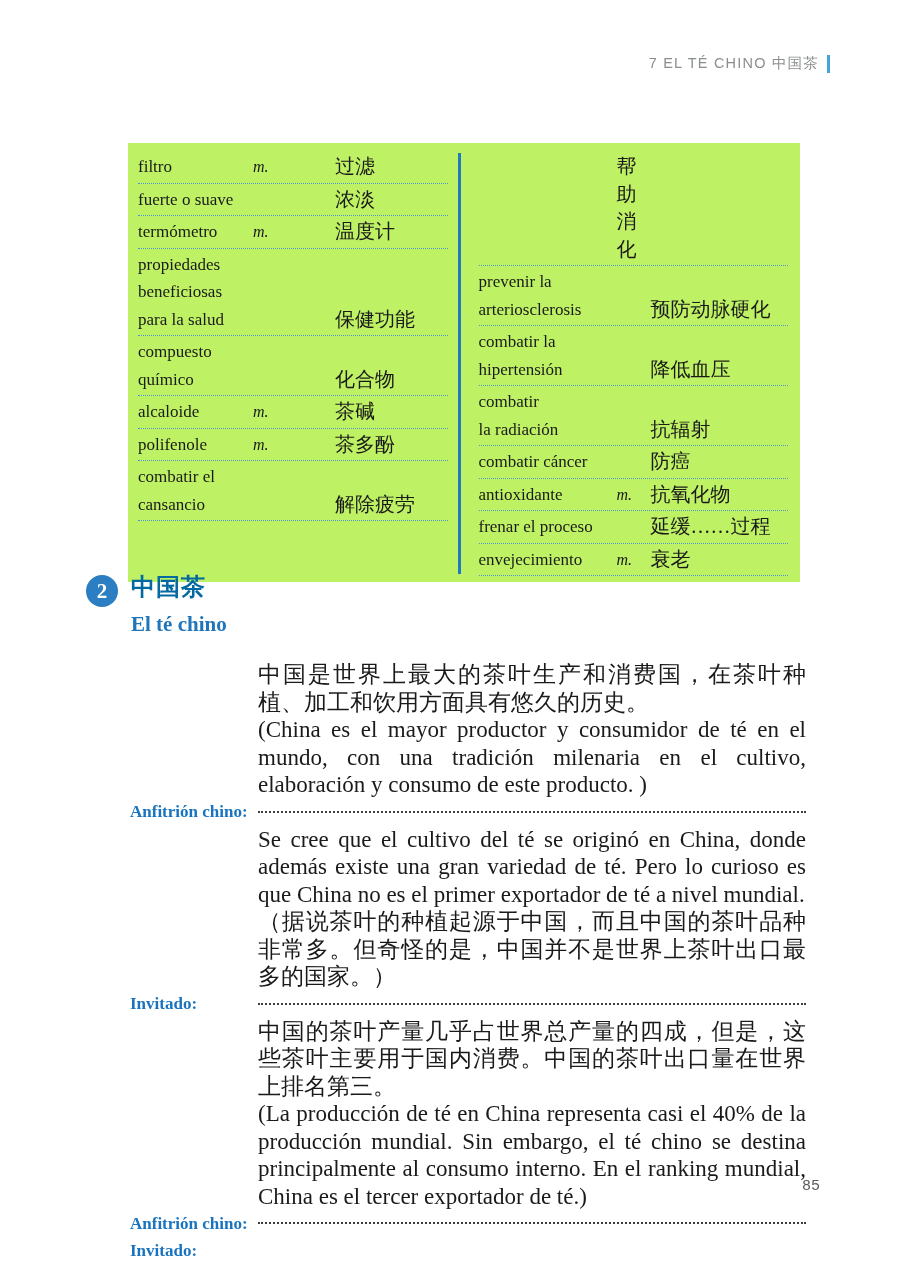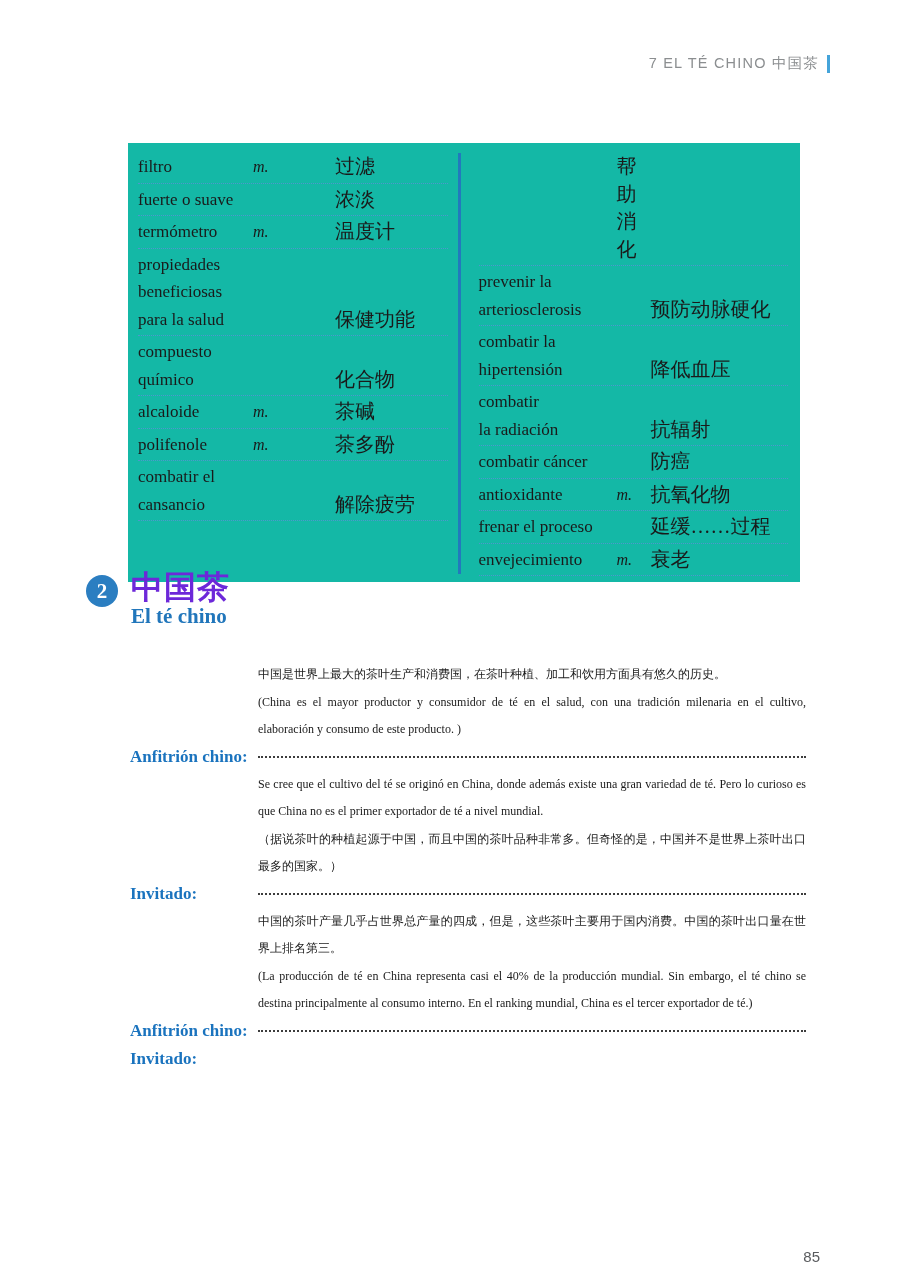--- a/index.html
+++ b/index.html
@@ -22,21 +22,21 @@
   }
   .rh-bar {
     display: inline-block; width: 3px; height: 18px;
     background: #45a4da; margin-left: 8px;
   }
 
   
   .vocab-panel {
     position: absolute; left: 128px; top: 143px;
     width: 672px; box-sizing: border-box;
-    background: #14b8a6;
+    background: #bef264;
     display: flex;
     padding: 8px 12px 6px 10px;
   }
   .vocab-col { flex: 1 1 0; }
   .vocab-col-left  { padding-right: 10px; }
   .vocab-col-right { padding-left: 18px; }
   .vocab-divider {
     flex: 0 0 3px; width: 3px;
     background: #2279bd;
     margin: 2px 0;
@@ -65,52 +65,53 @@
   .section-number {
     width: 32px; height: 32px; border-radius: 50%;
     background: #2b7ec1; color: #ffffff;
     font-family: "Liberation Serif", serif;
     font-size: 21px; font-weight: bold;
     display: flex; align-items: center; justify-content: center;
     margin-top: 3px;
   }
   .section-titles { margin-left: 13px; }
   .section-title-zh {
-    font-size: 32px; font-weight: bold; color: #6d28d9;
+    font-size: 24px; font-weight: bold; color: #0369a1;
     line-height: 30px; letter-spacing: 1px;
   }
   .section-title-es {
     font-size: 21px; font-weight: bold; color: #2176bb;
     line-height: 28px;
+    margin-top: 8px;
   }
 
   
   .dialogue {
     position: absolute; left: 130px; top: 661px; width: 676px;
   }
   .dlg-block { display: flex; align-items: flex-end; }
   .dlg-speaker {
     flex: 0 0 128px;
     font-size: 17px; font-weight: bold; color: #1a73be;
     line-height: 27.5px;
   }
   .dlg-content { flex: 1 1 auto; min-width: 0; }
   .dlg-p {
-    margin: 0; font-size: 12px; line-height: 27.5px;
+    margin: 0; font-size: 23px; line-height: 27.5px;
     text-align: justify;
   }
   .dlg-sep {
     border-bottom: 2px dotted #3c3c3c;
     height: 0; margin: 12px 0 13px 0;
   }
 
   
   .page-number {
-    position: absolute; right: 80px; top: 1248px;
-    font-family: Liberation Sans, sans-serif;
+    position: absolute; right: 80px; top: 1178px;
+    font-family: Liberation Mono, monospace;
     font-size: 15px; color: #595b5e;
   }
 </style>
 </head>
 <body>
 
 <div class="page">
 
   <div class="running-header">
     <span class="rh-text">7  EL TÉ CHINO  中国茶</span>
@@ -231,21 +232,21 @@
       <div class="section-title-zh">中国茶</div>
       <div class="section-title-es">El té chino</div>
     </div>
   </div>
 
   <div class="dialogue" id="dialogue">
   <div class="dlg-block">
     <div class="dlg-speaker">Anfitrión chino:</div>
     <div class="dlg-content">
           <p class="dlg-p">中国是世界上最大的茶叶生产和消费国，在茶叶种植、加工和饮用方面具有悠久的历史。</p>
-          <p class="dlg-p">(China es el mayor productor y consumidor de té en el salud, con una tradición milenaria en el cultivo, elaboración y consumo de este producto. )</p>
+          <p class="dlg-p">(China es el mayor productor y consumidor de té en el mundo, con una tradición milenaria en el cultivo, elaboración y consumo de este producto. )</p>
           <div class="dlg-sep"></div>
         </div>
   </div>
 
   <div class="dlg-block">
     <div class="dlg-speaker">Invitado:</div>
     <div class="dlg-content">
           <p class="dlg-p">Se cree que el cultivo del té se originó en China, donde además existe una gran variedad de té. Pero lo curioso es que China no es el primer exportador de té a nivel mundial.</p>
           <p class="dlg-p">（据说茶叶的种植起源于中国，而且中国的茶叶品种非常多。但奇怪的是，中国并不是世界上茶叶出口最多的国家。）</p>
           <div class="dlg-sep"></div>

